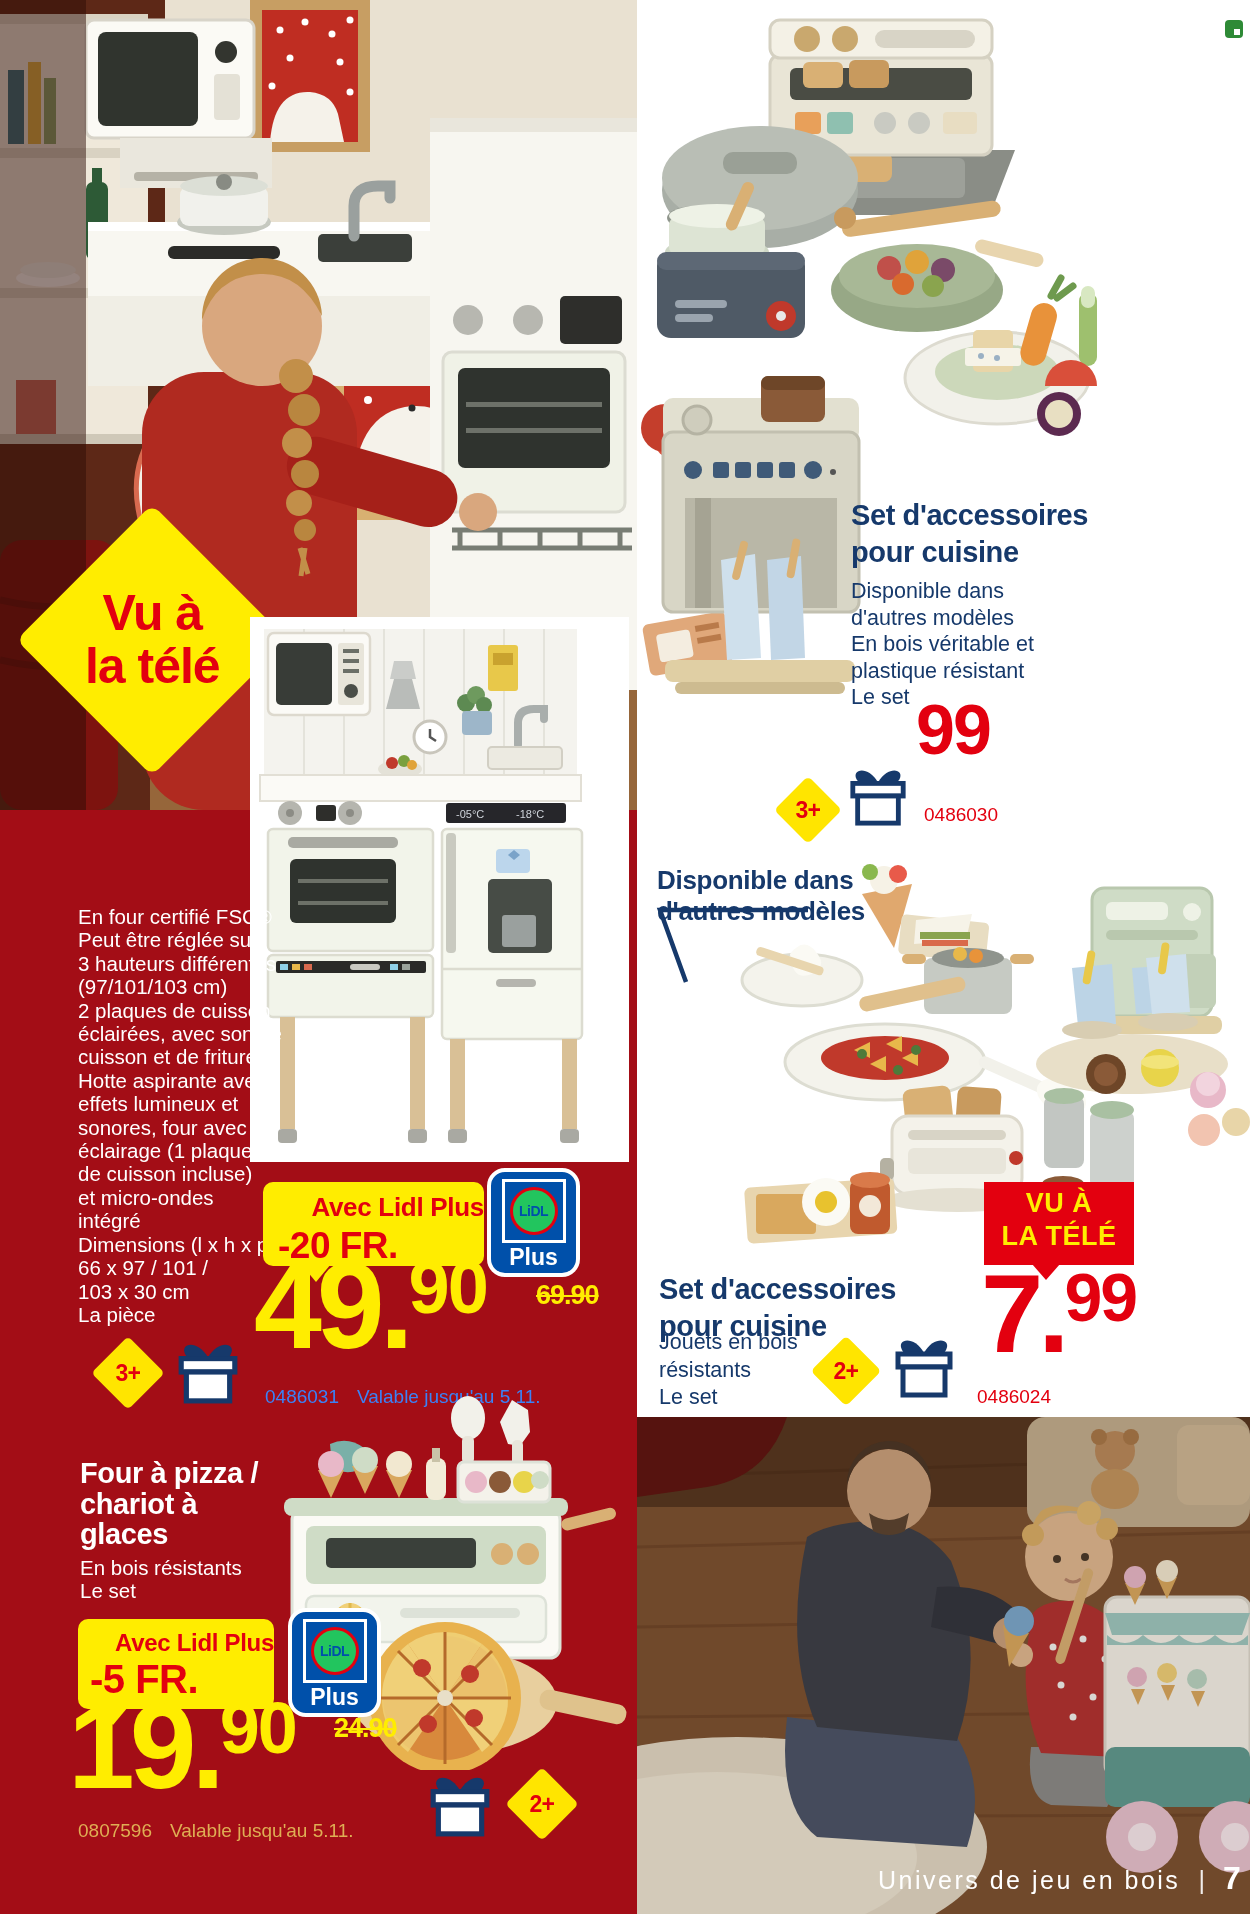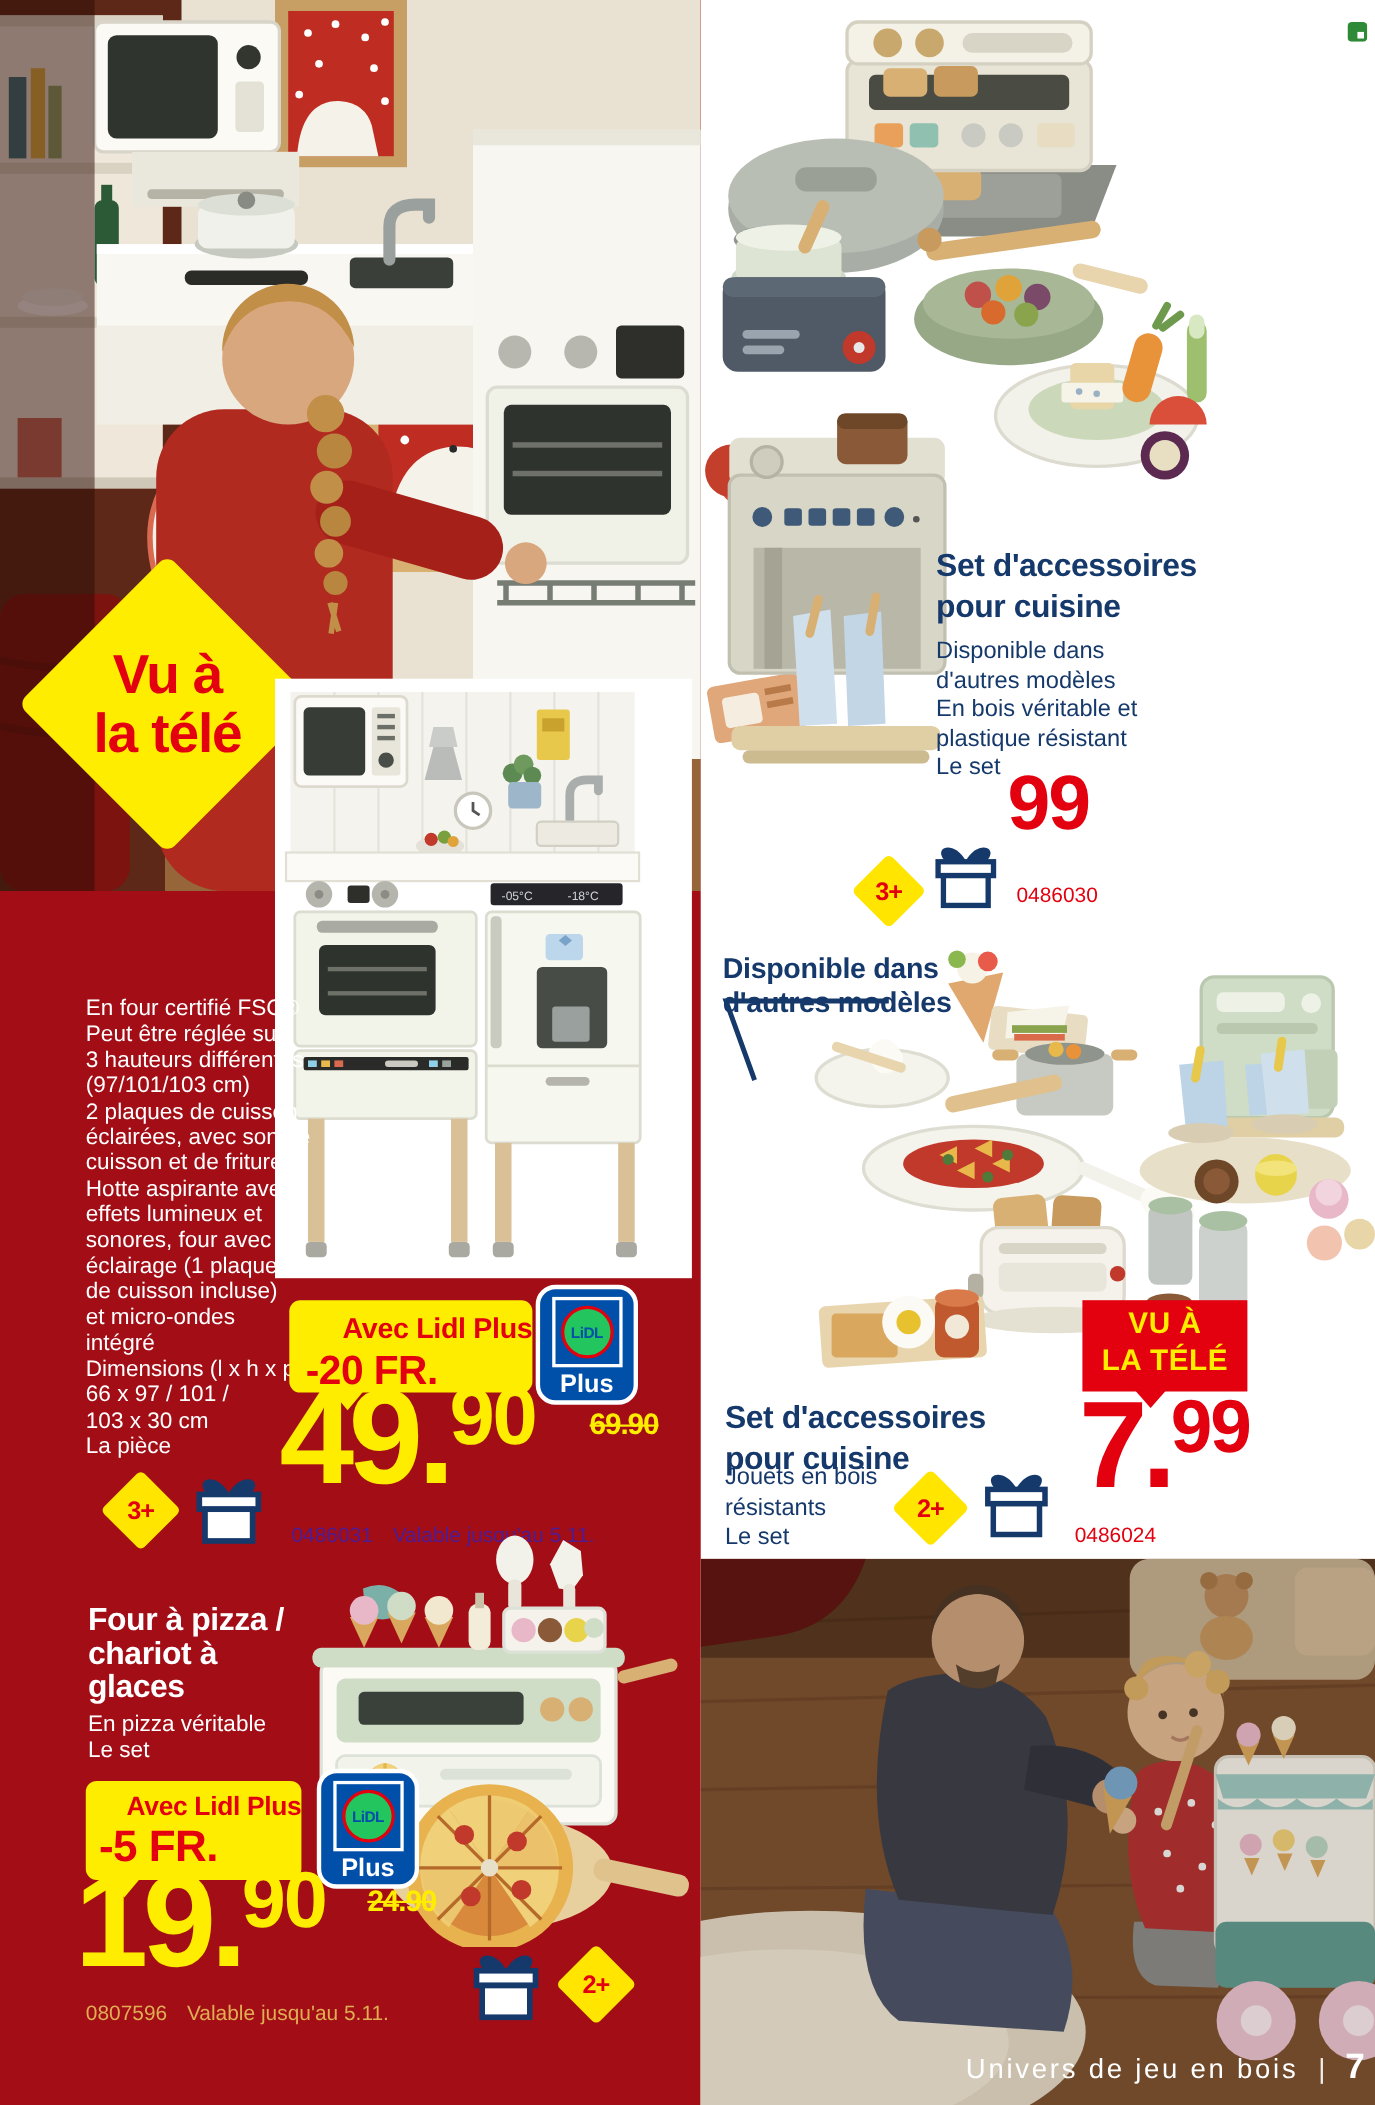--- a/index.html
+++ b/index.html
@@ -595,21 +595,21 @@
           <span>LiDL</span>
         </div>
     </div>
     <div class="pluslabel">Plus</div>
   </div>
   <div class="abs price yel big" style="left:254px;top:1256px;">
     <span class="pi">49.</span>
       <span class="pd">90</span>
   </div>
   <div class="abs oldprice" style="left:536px;top:1280px;">69.90</div>
-  <div class="abs itemline" style="left:265px;top:1386px;color:#4c1d95;">
+  <div class="abs itemline" style="left:265px;top:1386px;color:#3b82f6;">
     <span>0486031</span>
     <span>Valable jusqu'au 5.11.</span>
   </div>
 
   <div class="abs" style="left:230px;top:1392px;width:410px;height:378px;">
     <svg width="410" height="378" viewBox="0 0 410 378">
       <g>
         <ellipse cx="238" cy="26" rx="17" ry="22" fill="#f2f1ea"></ellipse>
         <rect x="232" y="44" width="12" height="28" rx="5" fill="#e8e5da"></rect>
         <path d="M282 8 l16 10 2 22 -10 14 -12 -2 -8 -22 Z" fill="#f2f1ea"></path>
@@ -669,21 +669,21 @@
       </g>
     </svg>
   </div>
 
   <div class="abs" style="left:80px;top:1458px;font-weight:700;font-size:29px;line-height:30.5px;color:#fff;letter-spacing:-0.4px;">
     <div>Four à pizza /</div>
     <div>chariot à</div>
     <div>glaces</div>
   </div>
   <div class="abs wdesc" style="left:80px;top:1556px;line-height:23px;">
-    <div>En pizza véritable</div>
+    <div>En bois résistants</div>
     <div>Le set</div>
   </div>
   <div class="bubble small t20" style="left:78px;top:1619px;width:196px;height:90px;">
     <div class="b1">Avec Lidl Plus</div>
     <div class="b2">-5 FR.</div>
   </div>
   <div class="lidlplus" style="left:288px;top:1608px;">
     <div class="lidlsq">
       <div class="lidlcirc">
           <span>LiDL</span>

